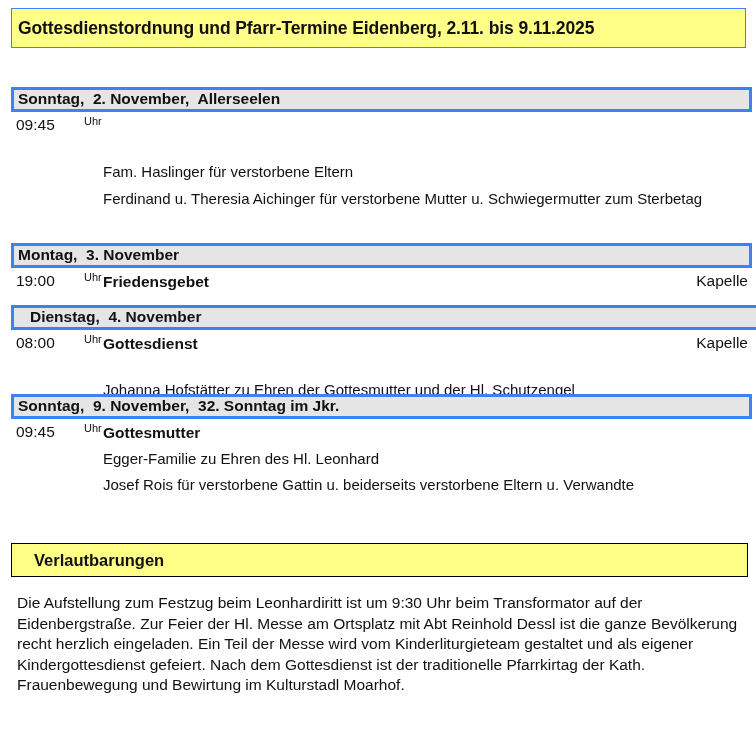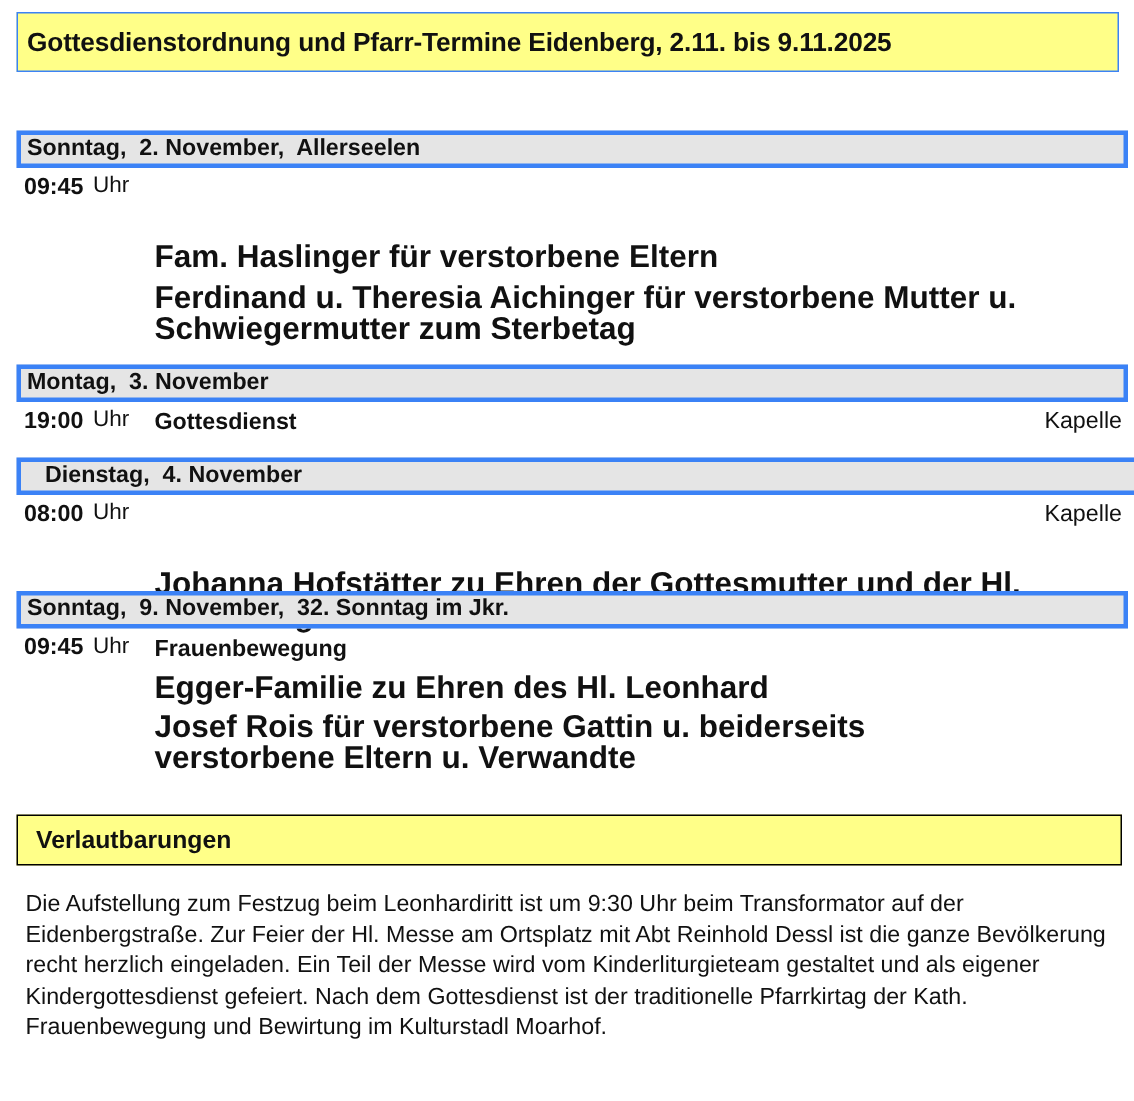--- a/index.html
+++ b/index.html
@@ -15,31 +15,31 @@
     .title-box span {
       font-weight: bold; font-size: 17.5px; padding-left: 6px; letter-spacing: -0.1px;
     }
     .day-header {
       position: absolute; left: 11px; width: 735px; height: 19px;
       background: #e5e5e5; border: 3px solid #3b82f6;
       display: flex; align-items: flex-start;
     }
     .day-header span { font-weight: bold; font-size: 15.5px; padding-left: 4px; white-space: pre; }
     .event-row { position: absolute; left: 16px; width: 732px; height: 22px; }
-    .time { position: absolute; left: 0; top: 0; font-weight: bold; font-size: 15.5px; }
-    .uhr { position: absolute; left: 46px; top: -1px; font-size: 15px; }
+    .time { position: absolute; left: 0; top: 0; font-weight: normal; font-size: 15.5px; }
+    .uhr { position: absolute; left: 68px; top: -1px; font-size: 11px; }
     .event-title { position: absolute; left: 87px; top: 0; font-weight: bold; font-size: 15.5px; line-height: 20px; width: 520px; }
     .location { position: absolute; right: 0; top: 0; font-size: 15.5px; }
-    .intention { position: absolute; left: 103px; font-size: 21px; line-height: 21px; width: 630px; font-weight: bold; }
+    .intention { position: absolute; left: 103px; font-size: 15px; line-height: 21px; width: 630px; }
     .section-box {
       position: absolute; left: 11px; top: 543px; width: 735px; height: 32px;
       background: #ffff88; border: 1px solid #000;
       display: flex; align-items: center;
     }
-    .section-box span { font-weight: bold; font-size: 16.5px; padding-left: 12px; }
+    .section-box span { font-weight: bold; font-size: 16.5px; padding-left: 22px; }
     .announcement {
       position: absolute; left: 17px; top: 593px; width: 730px;
       font-size: 15.5px; line-height: 20.5px;
     }
   </style>
 </head>
 <body>
 
 <div class="title-box">
   <span>Gottesdienstordnung und Pfarr-Termine Eidenberg, 2.11. bis 9.11.2025</span>
@@ -54,41 +54,42 @@
 </div>
 <div class="intention" style="top:161px;">Fam. Haslinger für verstorbene Eltern</div>
 <div class="intention" style="top:188px;">Ferdinand u. Theresia Aichinger für verstorbene Mutter u. Schwiegermutter zum Sterbetag</div>
 
 <div class="day-header" style="top:243px;">
   <span>Montag,  3. November</span>
 </div>
 <div class="event-row" style="top:272px;">
   <span class="time">19:00</span>
   <span class="uhr">Uhr</span>
-  <span class="event-title">Gottesdienst</span>
+  <span class="event-title">Friedensgebet</span>
   <span class="location">Kapelle</span>
 </div>
 
 <div class="day-header" style="top:305px;padding-left:12px;">
   <span>Dienstag,  4. November</span>
 </div>
 <div class="event-row" style="top:334px;">
   <span class="time">08:00</span>
   <span class="uhr">Uhr</span>
+  <span class="event-title">Gottesdienst</span>
   <span class="location">Kapelle</span>
 </div>
 <div class="intention" style="top:359px;margin-top:20px;">Johanna Hofstätter zu Ehren der Gottesmutter und der Hl. Schutzengel</div>
 
 <div class="day-header" style="top:394px;">
   <span>Sonntag,  9. November,  32. Sonntag im Jkr.</span>
 </div>
 <div class="event-row" style="top:423px;">
   <span class="time">09:45</span>
   <span class="uhr">Uhr</span>
-  <span class="event-title">Frauenbewegung</span>
+  <span class="event-title">Gottesmutter</span>
 </div>
 <div class="intention" style="top:448px;">Egger-Familie zu Ehren des Hl. Leonhard</div>
 <div class="intention" style="top:474px; width:580px;">Josef Rois für verstorbene Gattin u. beiderseits verstorbene Eltern u. Verwandte</div>
 
 <div class="section-box">
   <span>Verlautbarungen</span>
 </div>
 <div class="announcement">Die Aufstellung zum Festzug beim Leonhardiritt ist um 9:30 Uhr beim Transformator auf der Eidenbergstraße. Zur Feier der Hl. Messe am Ortsplatz mit Abt Reinhold Dessl ist die ganze Bevölkerung recht herzlich eingeladen. Ein Teil der Messe wird vom Kinderliturgieteam gestaltet und als eigener Kindergottesdienst gefeiert. Nach dem Gottesdienst ist der traditionelle Pfarrkirtag der Kath. Frauenbewegung und Bewirtung im Kulturstadl Moarhof.</div>
 
 </body></html>

